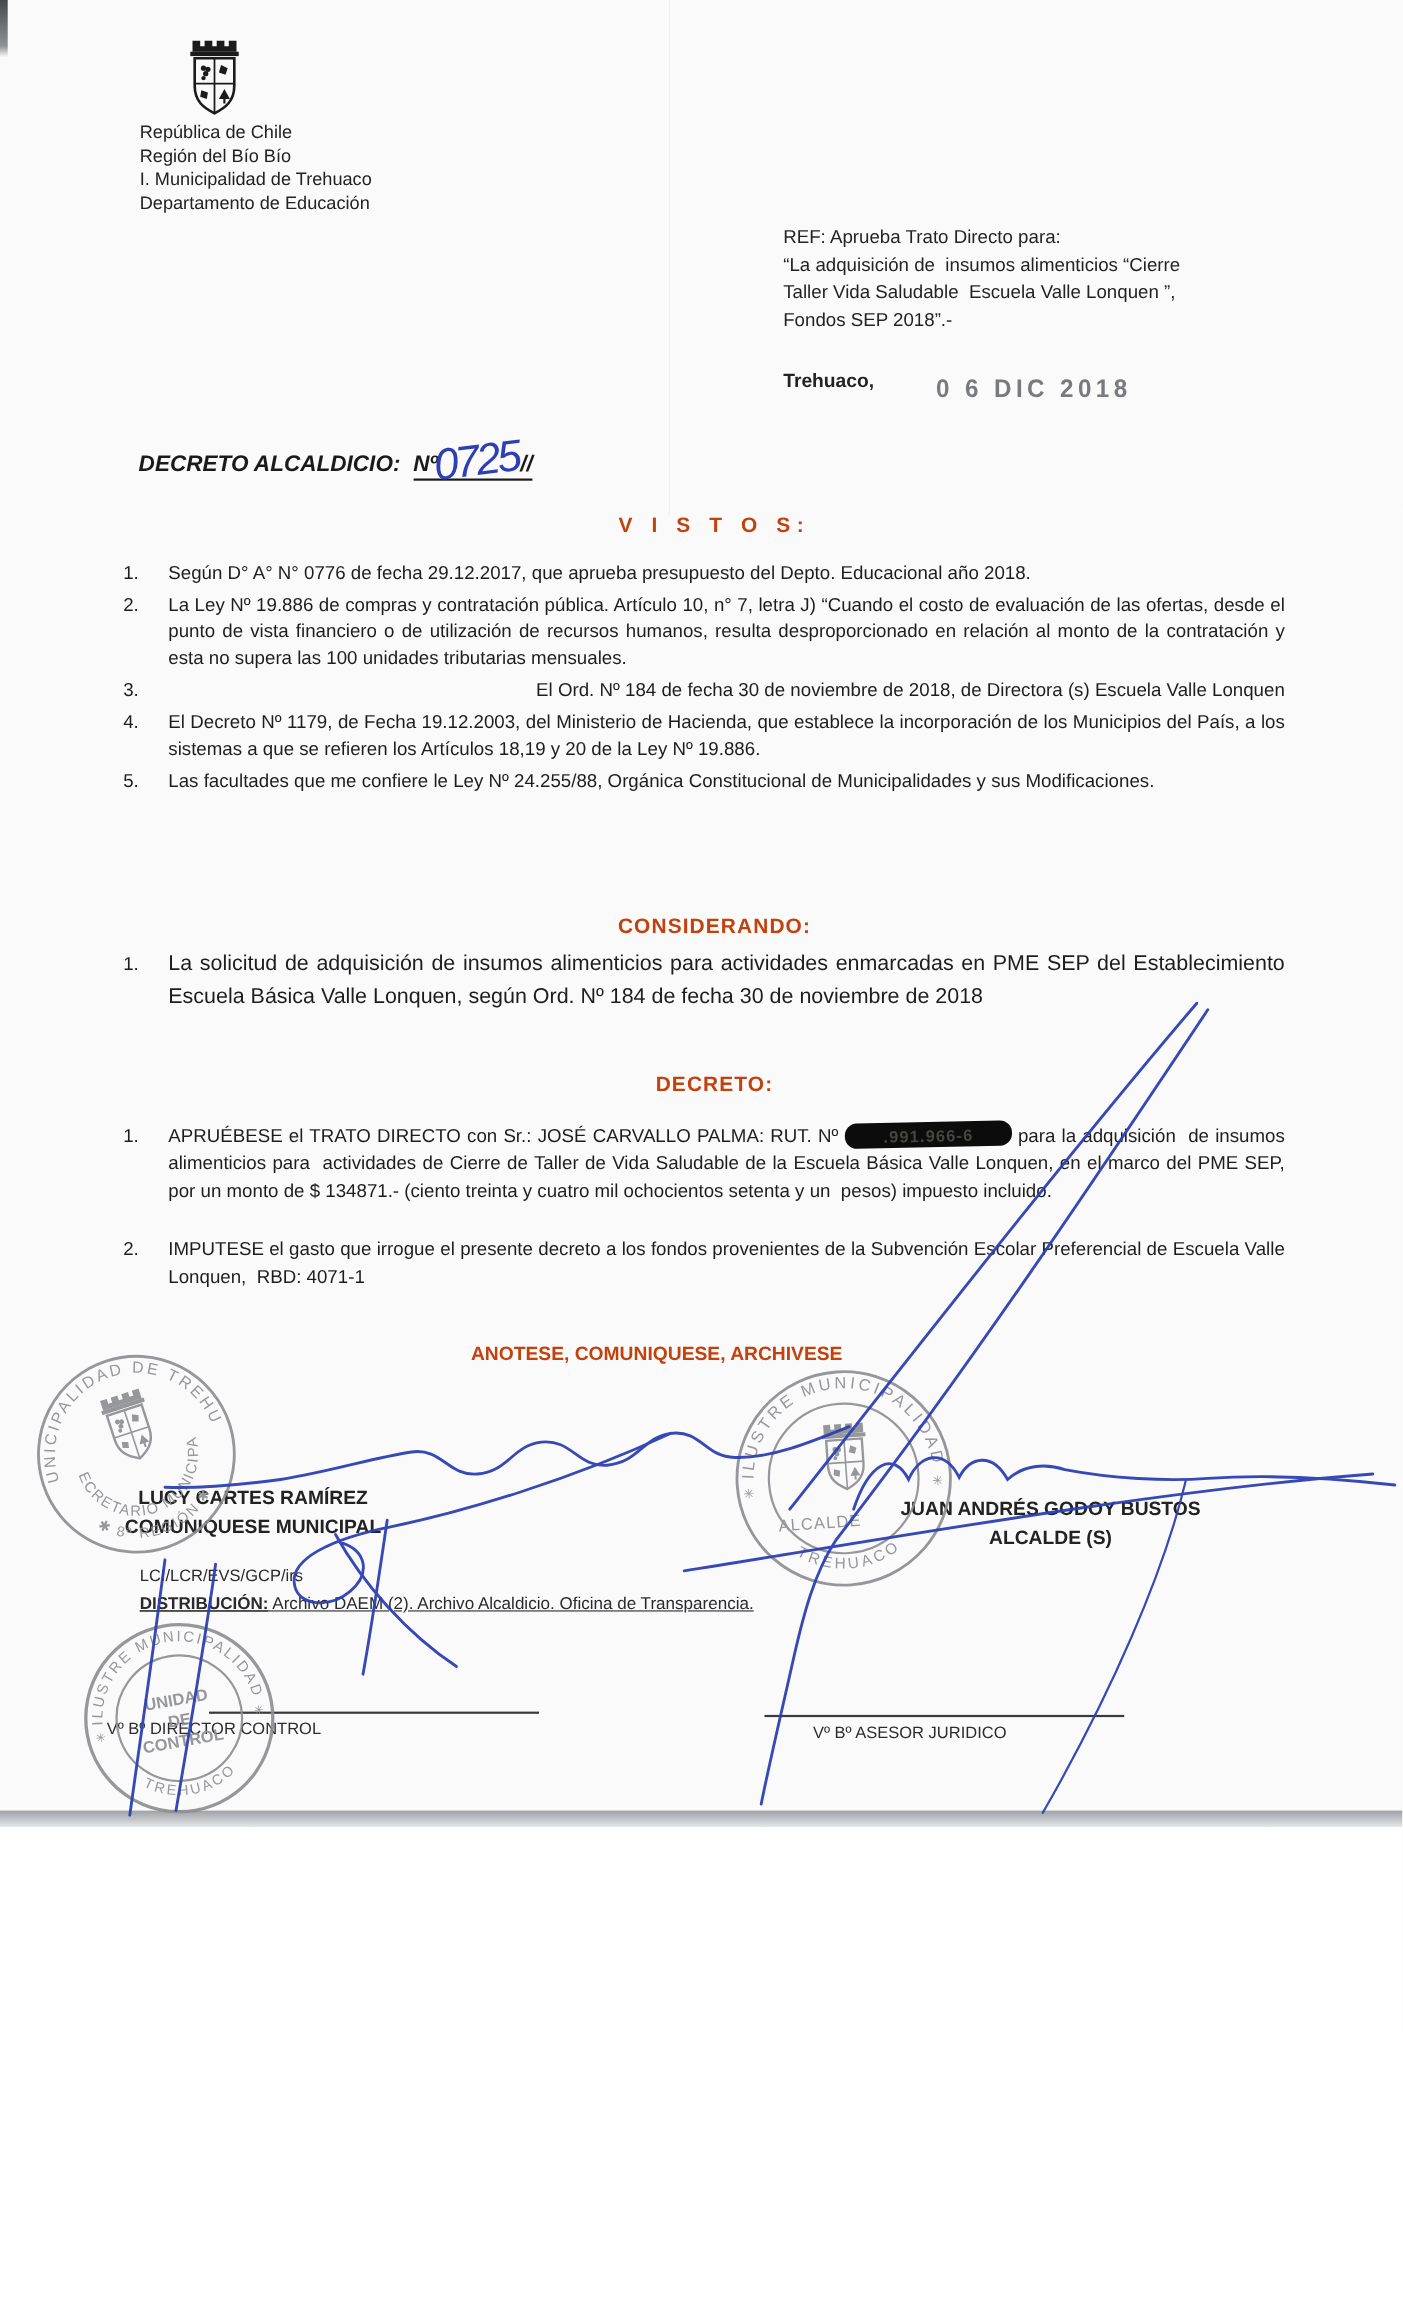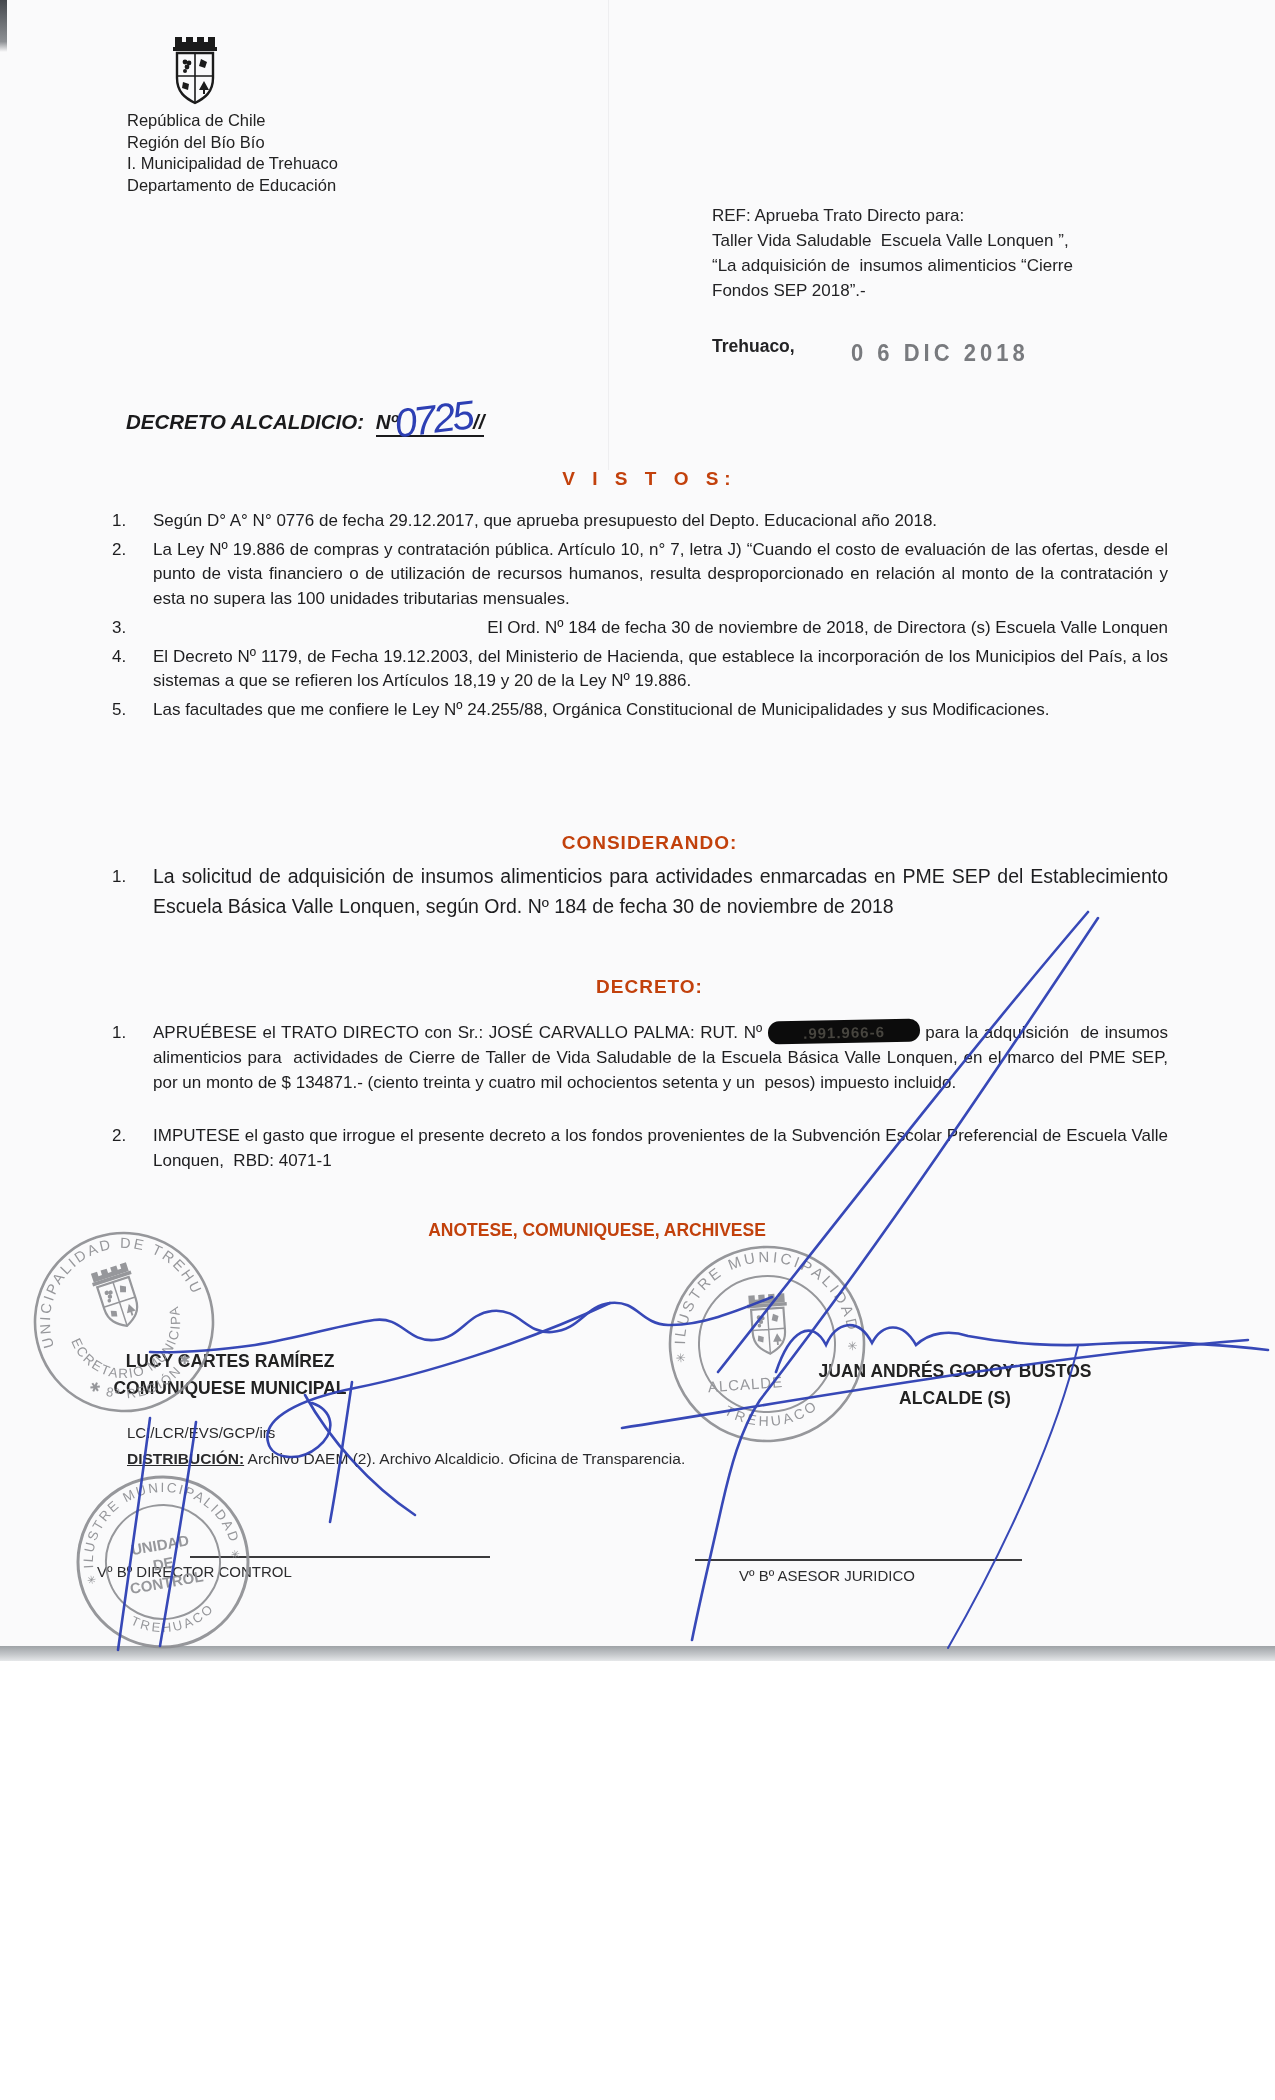--- a/index.html
+++ b/index.html
@@ -57,21 +57,21 @@
     vertical-align:-5px;transform:rotate(-1.2deg);text-align:center;overflow:hidden;}
   #rut-redaction span{color:#47453f;font-size:15px;font-weight:bold;letter-spacing:1px;line-height:23px;}
 
   
   .sig-block{text-align:center;font-weight:bold;font-size:17.5px;line-height:27px;color:#222;}
   #sig-left{left:90px;top:1348px;width:280px;}
   #sig-right{left:780px;top:1358px;width:350px;}
 
   
   #footer-initials{left:127px;top:1424px;font-size:15px;color:#2a2a2c;}
-  #footer-distribution{left:127px;top:1450px;font-size:15.5px;color:#2a2a2c;}
+  #footer-distribution{left:127px;top:1450px;font-size:15.5px;color:#2a2a2c;text-decoration:underline;}
   #footer-distribution .ul{text-decoration:underline;font-weight:bold;}
 
   
   .sig-line{border-top:2px solid #3a3a3c;height:0;}
   #approve-left-line{left:190px;top:1556px;width:300px;}
   #approve-right-line{left:695px;top:1559px;width:327px;}
   #approve-left-label{left:97px;top:1563px;font-size:15px;color:#2c2c2e;}
   #approve-right-label{left:739px;top:1567px;font-size:15px;color:#2c2c2e;}
 
   
@@ -117,22 +117,22 @@
 
 <div id="org-block" class="abs">
   <div>República de Chile</div>
   <div>Región del Bío Bío</div>
   <div>I. Municipalidad de Trehuaco</div>
   <div>Departamento de Educación</div>
 </div>
 
 <div id="ref-block" class="abs">
   <div><span class="b">REF:</span><span class="pre"> Aprueba Trato Directo para:</span></div>
+  <div class="pre">“La adquisición de  insumos alimenticios “Cierre</div>
   <div class="pre">Taller Vida Saludable  Escuela Valle Lonquen ”,</div>
-  <div class="pre">“La adquisición de  insumos alimenticios “Cierre</div>
   <div class="pre">Fondos SEP 2018”.-</div>
 </div>
 
 <div id="dateline-city" class="abs">Trehuaco,</div>
 <div id="date-stamp" class="abs">0 6 DIC 2018</div>
 
 <div id="decree-line" class="abs">
   <span>DECRETO ALCALDICIO:</span>
   <span id="decree-underline-group"><span>Nº</span><span id="decree-handwritten">0725</span><span>//</span></span>
 </div>

